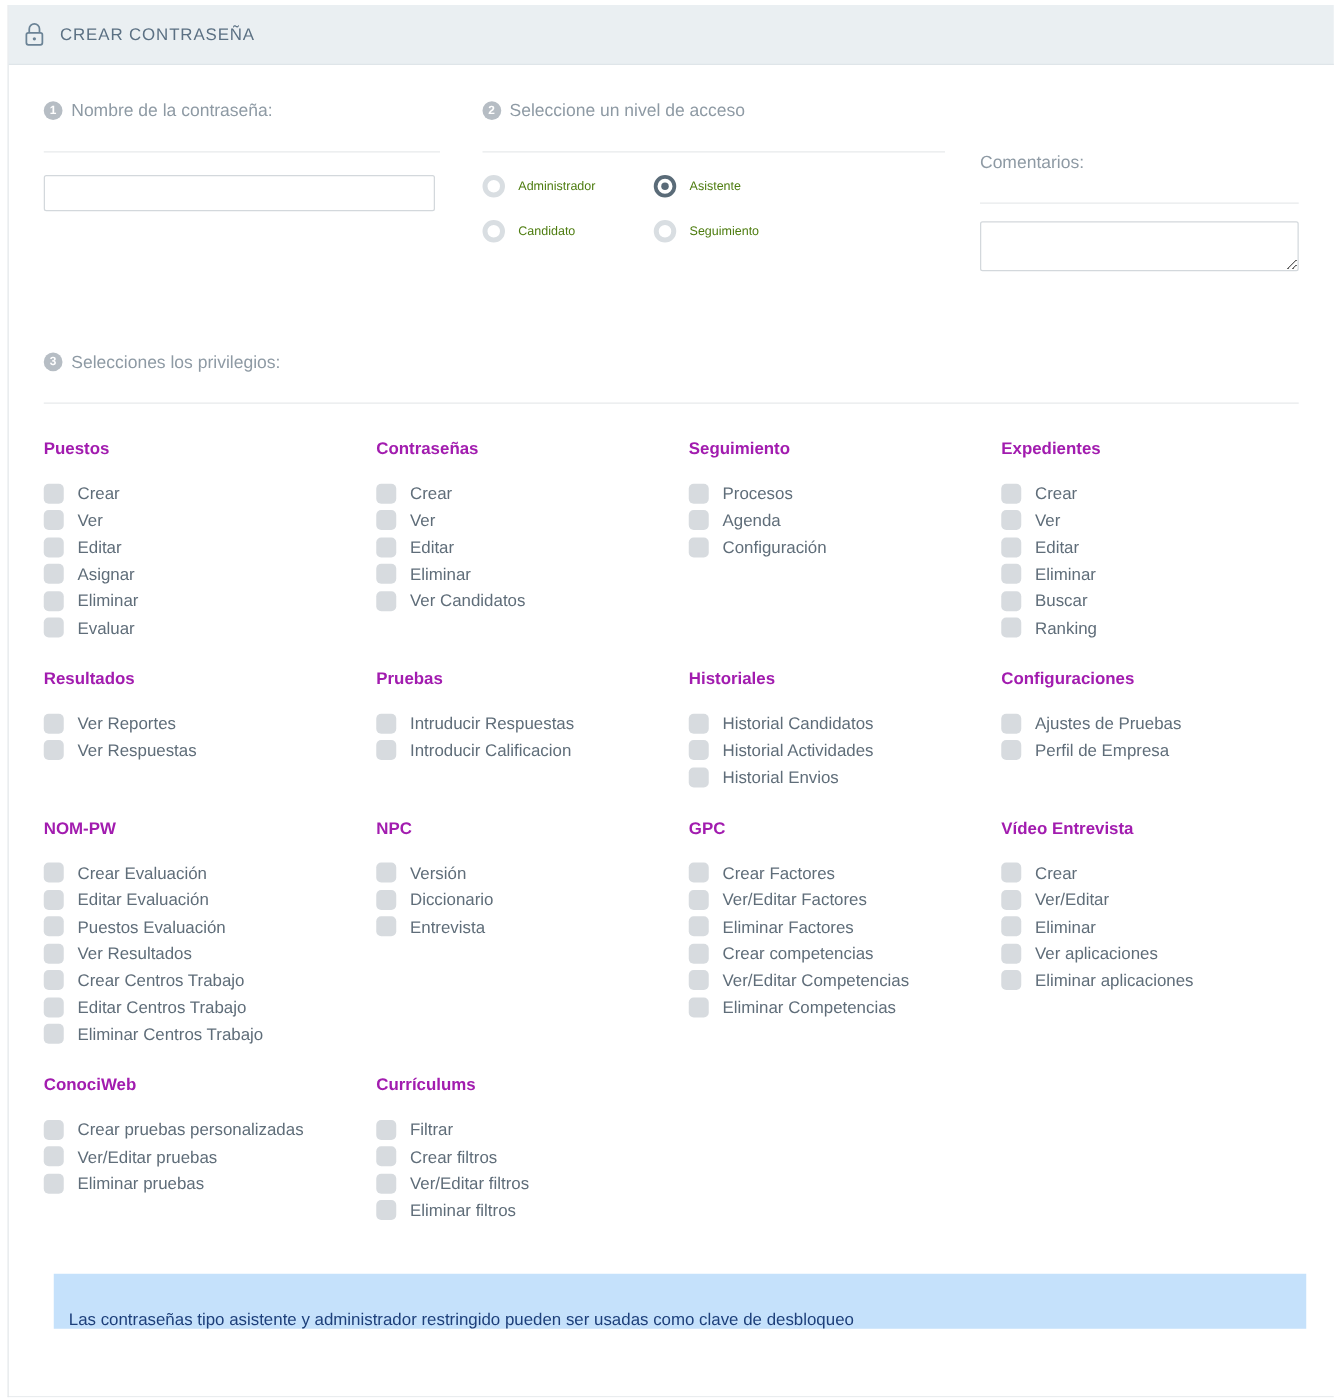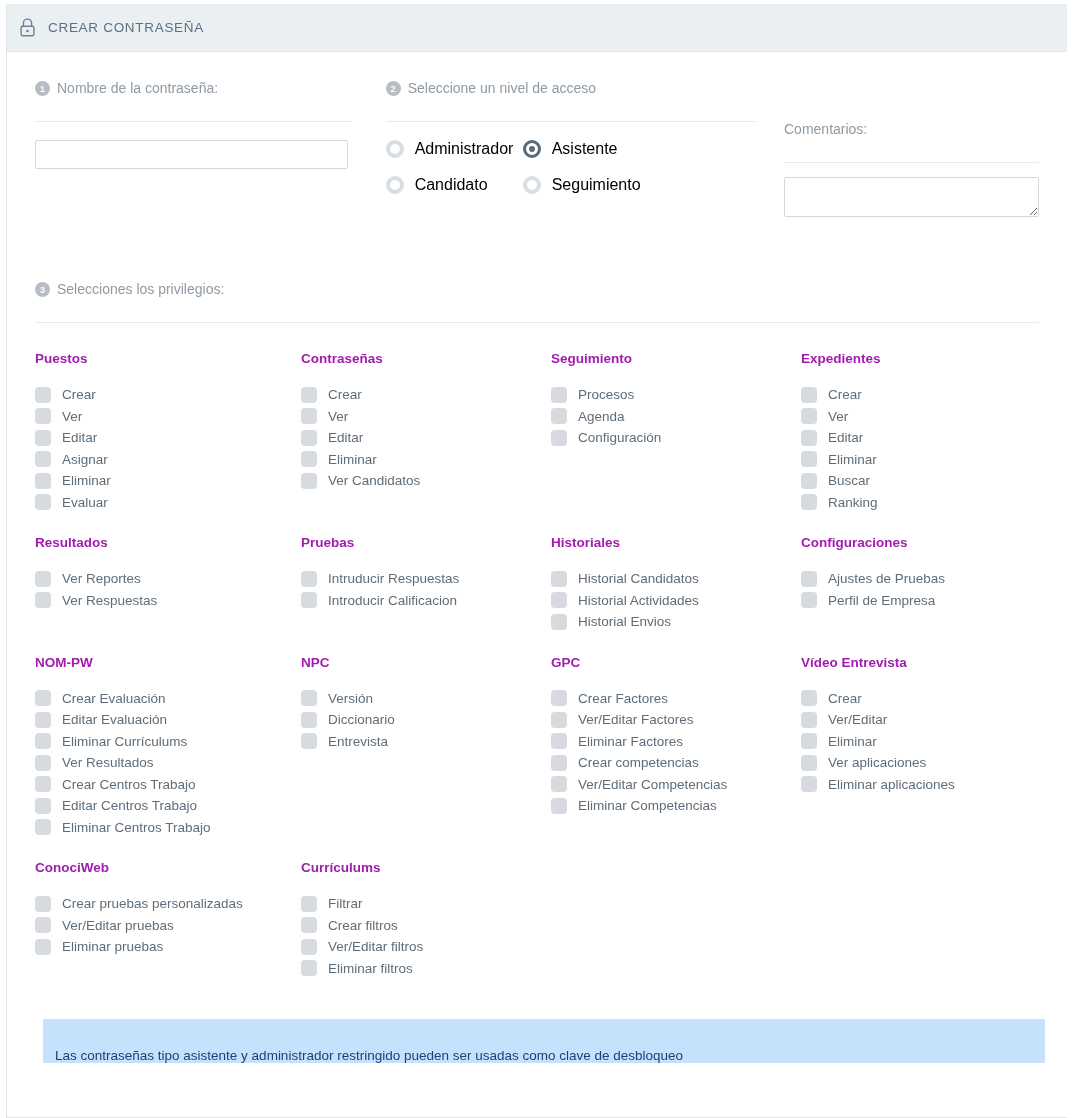--- a/index.html
+++ b/index.html
@@ -146,22 +146,22 @@
   .radio-opt.checked .radio-mark::after {
     content: "";
     position: absolute;
     left: 3px; top: 3px;
     width: 6px; height: 6px;
     border-radius: 50%;
     background: #5a6b78;
   }
   .radio-label {
     margin-left: 11px;
-    font-size: 16px;
-    color: #000000;
+    font-size: 10px;
+    color: #4d7c0f;
   }
 
   
   .priv-head { padding-top: 62px; }
   .priv-divider {
     height: 1px;
     background: #e8eaec;
     margin-top: 23px;
   }
 
@@ -429,21 +429,21 @@
             <div class="check-row">
               <span class="check-mark"></span>
               <span class="check-label">Crear Evaluación</span>
             </div>
             <div class="check-row">
               <span class="check-mark"></span>
               <span class="check-label">Editar Evaluación</span>
             </div>
             <div class="check-row">
               <span class="check-mark"></span>
-              <span class="check-label">Eliminar Currículums</span>
+              <span class="check-label">Puestos Evaluación</span>
             </div>
             <div class="check-row">
               <span class="check-mark"></span>
               <span class="check-label">Ver Resultados</span>
             </div>
             <div class="check-row">
               <span class="check-mark"></span>
               <span class="check-label">Crear Centros Trabajo</span>
             </div>
             <div class="check-row">

